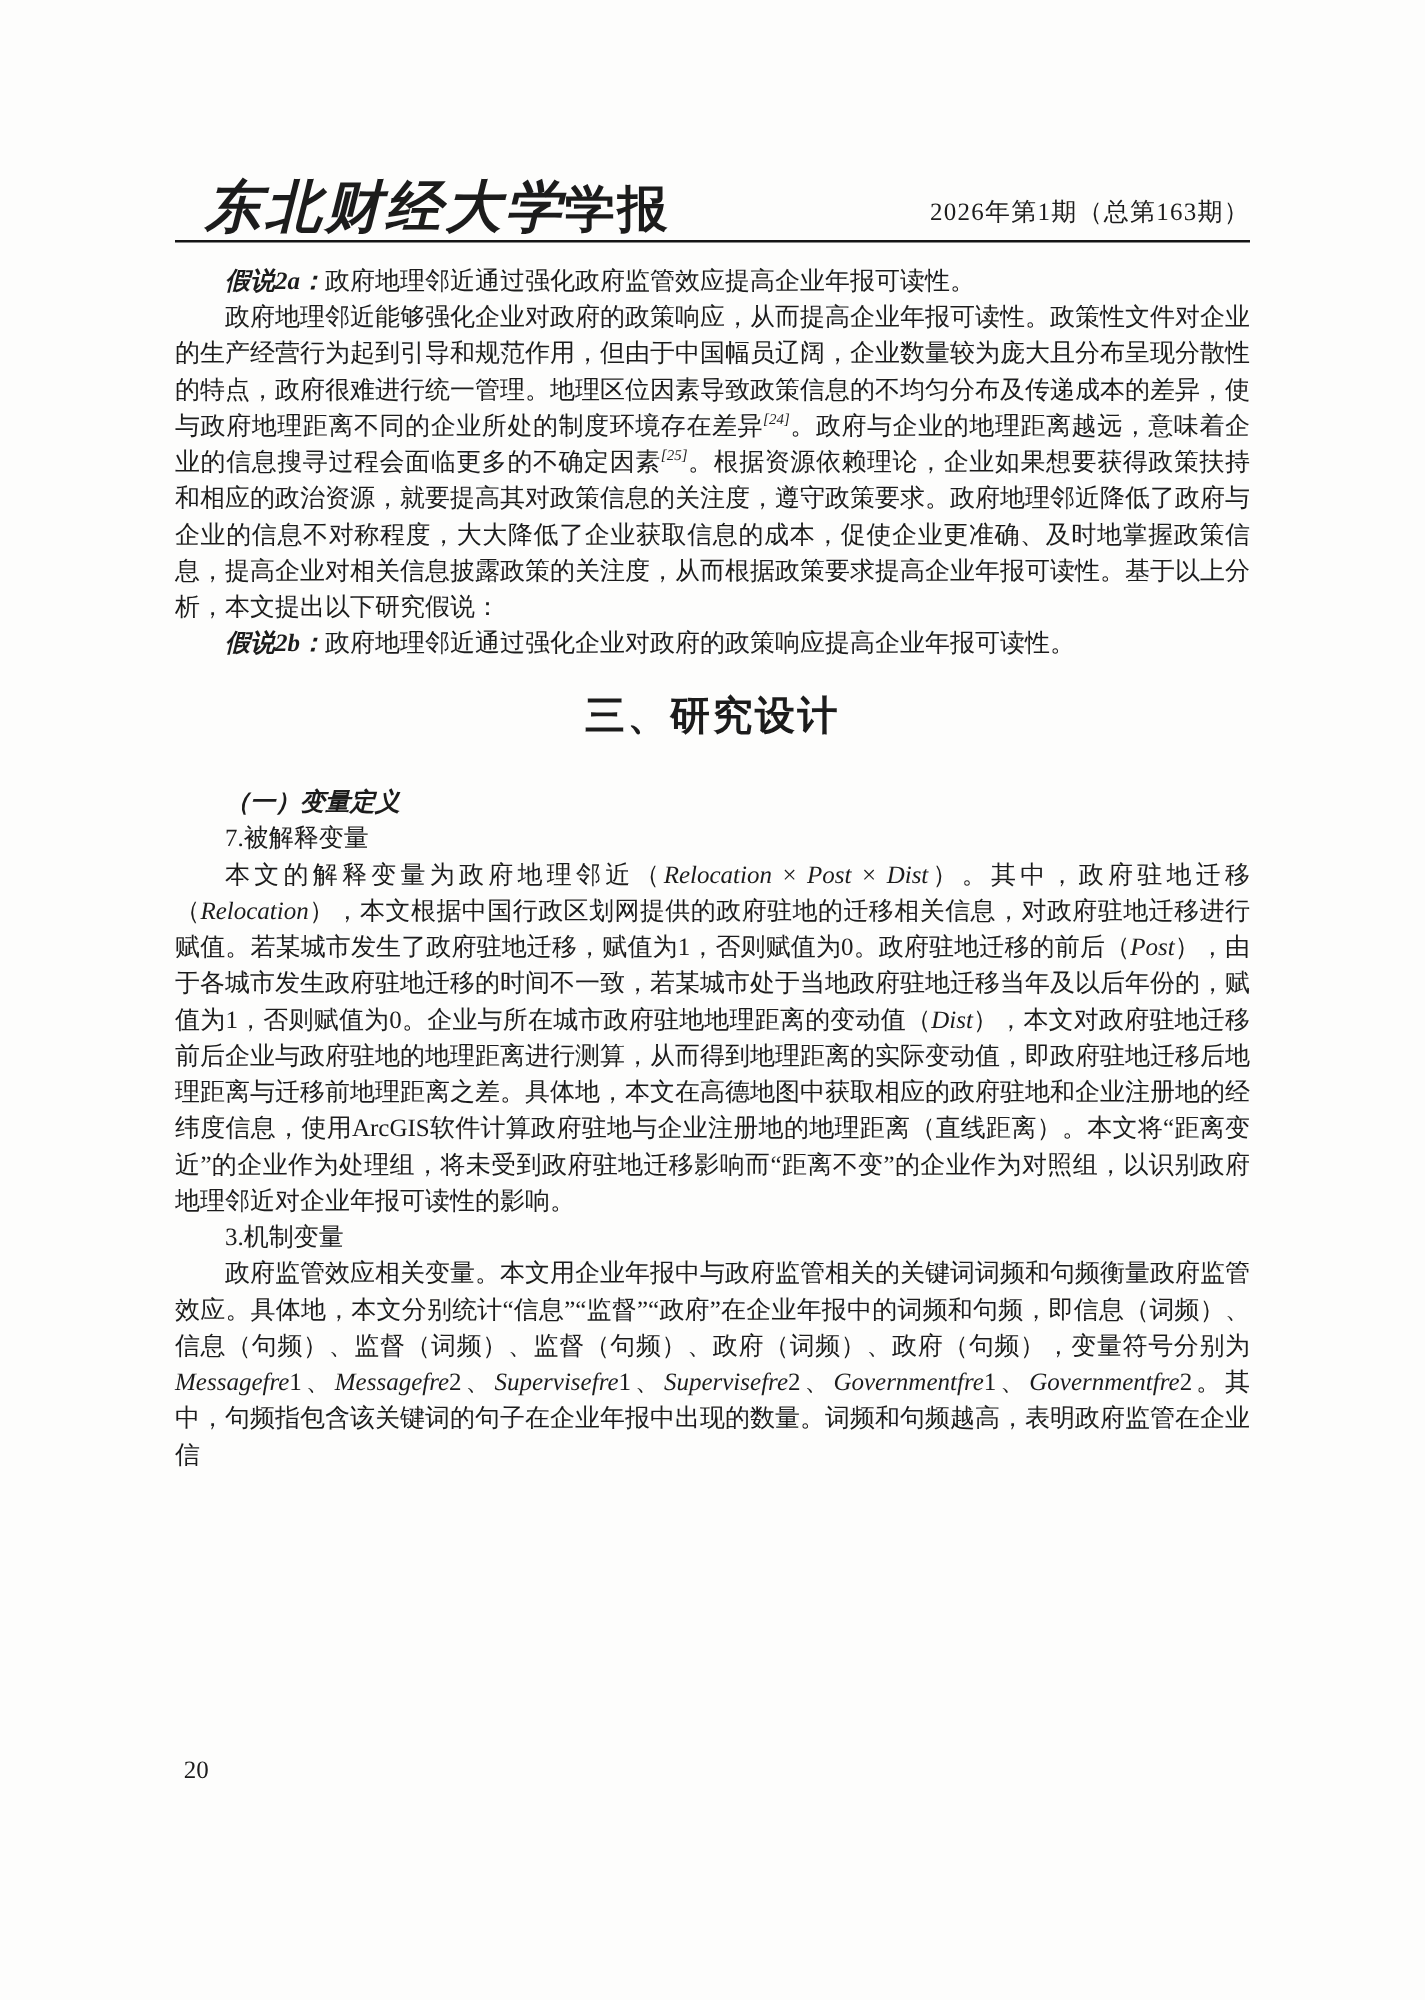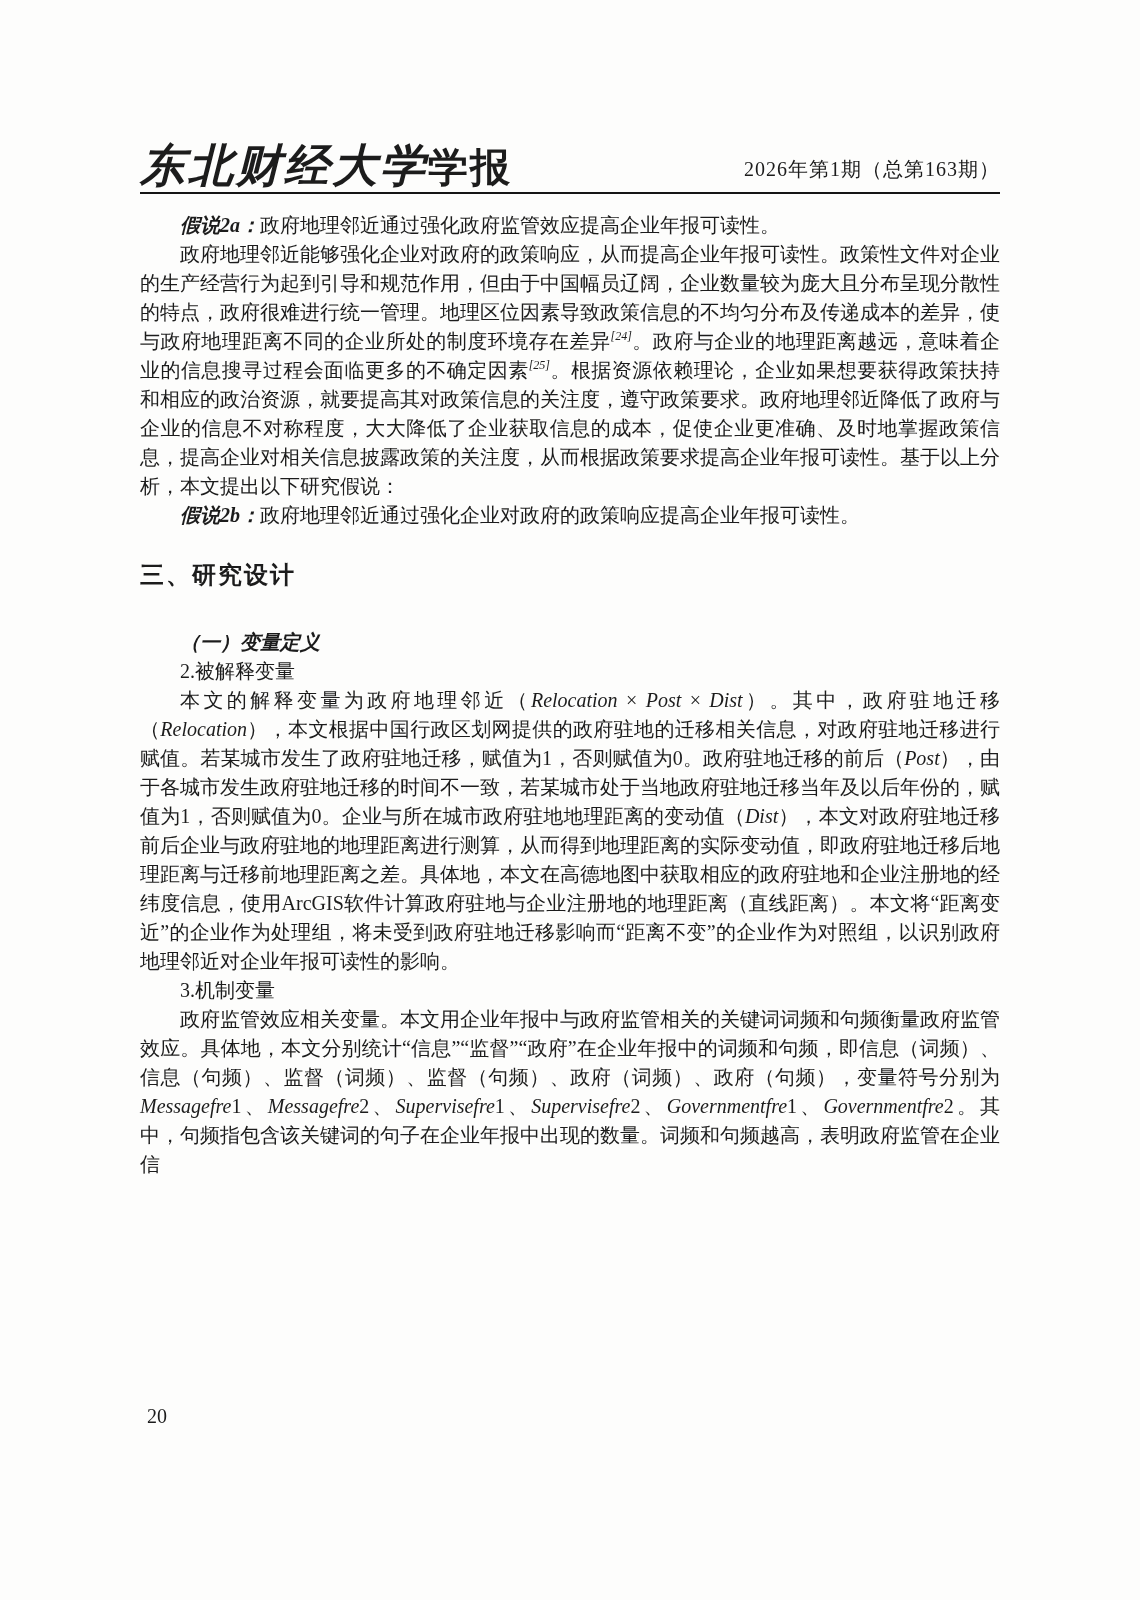--- a/index.html
+++ b/index.html
@@ -6,21 +6,21 @@
   html,body { background:#e9e9e9; }
   .page {
     position:relative; width:1140px; height:1600px; margin:0 auto;
     background:#fdfdfc; color:#1c1c1c; overflow:hidden;
     font-family:"Liberation Serif","DejaVu Serif",serif;
   }
   .masthead {
     position:absolute; left:140px; right:140px; top:130px; height:58px;
     display:flex; justify-content:space-between; align-items:flex-end;
   }
-  .logo { white-space:nowrap; line-height:1; }
+  .logo { white-space:nowrap; line-height:1;margin-left:24px; }
   .logo-script {
     font-family:"DejaVu Serif","Liberation Serif",serif;
     font-style:italic; font-weight:700; font-size:45px; letter-spacing:3px;
   }
   .logo-suffix {
     font-style:normal; font-weight:700; font-size:40px; letter-spacing:2px;
     font-family:"Liberation Sans","DejaVu Sans",sans-serif;
   }
   .issue { font-size:20px; padding-bottom:5px; letter-spacing:1px; }
   .rule {
@@ -31,22 +31,22 @@
     position:absolute; left:140px; width:860px; top:211px;
     font-size:20px; line-height:29px;
     text-align:justify; text-justify:inter-character;
   }
   .para { text-align:justify; }
   .para.indent { text-indent:2em; }
   .para .bold { font-weight:700;font-style:italic; }
   .para .italic, .sec-heading .italic { font-style:italic; }
   sup.cite { font-size:12px; line-height:0; vertical-align:super;font-style:italic; }
   .sec-heading {
-    font-size:24px; font-weight:700; text-align:left;
-    line-height:40px; margin:25px 0 33px 0; text-indent:0; letter-spacing:2px;
+    font-size:32px; font-weight:700; text-align:center;
+    line-height:40px; margin:25px 0 33px 0; text-indent:0; letter-spacing:2px;font-family:Liberation Mono, monospace;
   }
   .sub-heading { font-weight:700; text-indent:2em;font-style:italic; }
   .pageno { position:absolute; left:147px; top:1405px; font-size:20px; }
 </style>
 </head>
 <body>
 
 <div class="page">
 
   <header>
@@ -58,21 +58,21 @@
     </div>
     <div class="rule"></div>
   </header>
 
   <main id="article-body">
       <p class="para indent"><span class="bold">假说2a：</span><span>政府地理邻近通过强化政府监管效应提高企业年报可读性。</span></p>
       <p class="para indent"><span>政府地理邻近能够强化企业对政府的政策响应，从而提高企业年报可读性。政策性文件对企业的生产经营行为起到引导和规范作用，但由于中国幅员辽阔，企业数量较为庞大且分布呈现分散性的特点，政府很难进行统一管理。地理区位因素导致政策信息的不均匀分布及传递成本的差异，使与政府地理距离不同的企业所处的制度环境存在差异</span><sup class="cite">[24]</sup><span>。政府与企业的地理距离越远，意味着企业的信息搜寻过程会面临更多的不确定因素</span><sup class="cite">[25]</sup><span>。根据资源依赖理论，企业如果想要获得政策扶持和相应的政治资源，就要提高其对政策信息的关注度，遵守政策要求。政府地理邻近降低了政府与企业的信息不对称程度，大大降低了企业获取信息的成本，促使企业更准确、及时地掌握政策信息，提高企业对相关信息披露政策的关注度，从而根据政策要求提高企业年报可读性。基于以上分析，本文提出以下研究假说：</span></p>
       <p class="para indent"><span class="bold">假说2b：</span><span>政府地理邻近通过强化企业对政府的政策响应提高企业年报可读性。</span></p>
       <h2 class="sec-heading"><span>三、研究设计</span></h2>
       <p class="para sub-heading"><span>（一）变量定义</span></p>
-      <p class="para indent"><span>2.被解释变量</span></p>
+      <p class="para indent"><span>7.被解释变量</span></p>
       <p class="para indent"><span>本文的解释变量为政府地理邻近（</span><span class="italic">Relocation</span><span> × </span><span class="italic">Post</span><span> × </span><span class="italic">Dist</span><span>）。其中，政府驻地迁移（</span><span class="italic">Relocation</span><span>），本文根据中国行政区划网提供的政府驻地的迁移相关信息，对政府驻地迁移进行赋值。若某城市发生了政府驻地迁移，赋值为1，否则赋值为0。政府驻地迁移的前后（</span><span class="italic">Post</span><span>），由于各城市发生政府驻地迁移的时间不一致，若某城市处于当地政府驻地迁移当年及以后年份的，赋值为1，否则赋值为0。企业与所在城市政府驻地地理距离的变动值（</span><span class="italic">Dist</span><span>），本文对政府驻地迁移前后企业与政府驻地的地理距离进行测算，从而得到地理距离的实际变动值，即政府驻地迁移后地理距离与迁移前地理距离之差。具体地，本文在高德地图中获取相应的政府驻地和企业注册地的经纬度信息，使用ArcGIS软件计算政府驻地与企业注册地的地理距离（直线距离）。本文将“距离变近”的企业作为处理组，将未受到政府驻地迁移影响而“距离不变”的企业作为对照组，以识别政府地理邻近对企业年报可读性的影响。</span></p>
       <p class="para indent"><span>3.机制变量</span></p>
       <p class="para indent"><span>政府监管效应相关变量。本文用企业年报中与政府监管相关的关键词词频和句频衡量政府监管效应。具体地，本文分别统计“信息”“监督”“政府”在企业年报中的词频和句频，即信息（词频）、信息（句频）、监督（词频）、监督（句频）、政府（词频）、政府（句频），变量符号分别为</span><span class="italic">Messagefre</span><span>1、</span><span class="italic">Messagefre</span><span>2、</span><span class="italic">Supervisefre</span><span>1、</span><span class="italic">Supervisefre</span><span>2、</span><span class="italic">Governmentfre</span><span>1、</span><span class="italic">Governmentfre</span><span>2。其中，句频指包含该关键词的句子在企业年报中出现的数量。词频和句频越高，表明政府监管在企业信</span></p>
     </main>
 
   <footer>
     <span class="pageno">20</span>
   </footer>
 
 </div>

